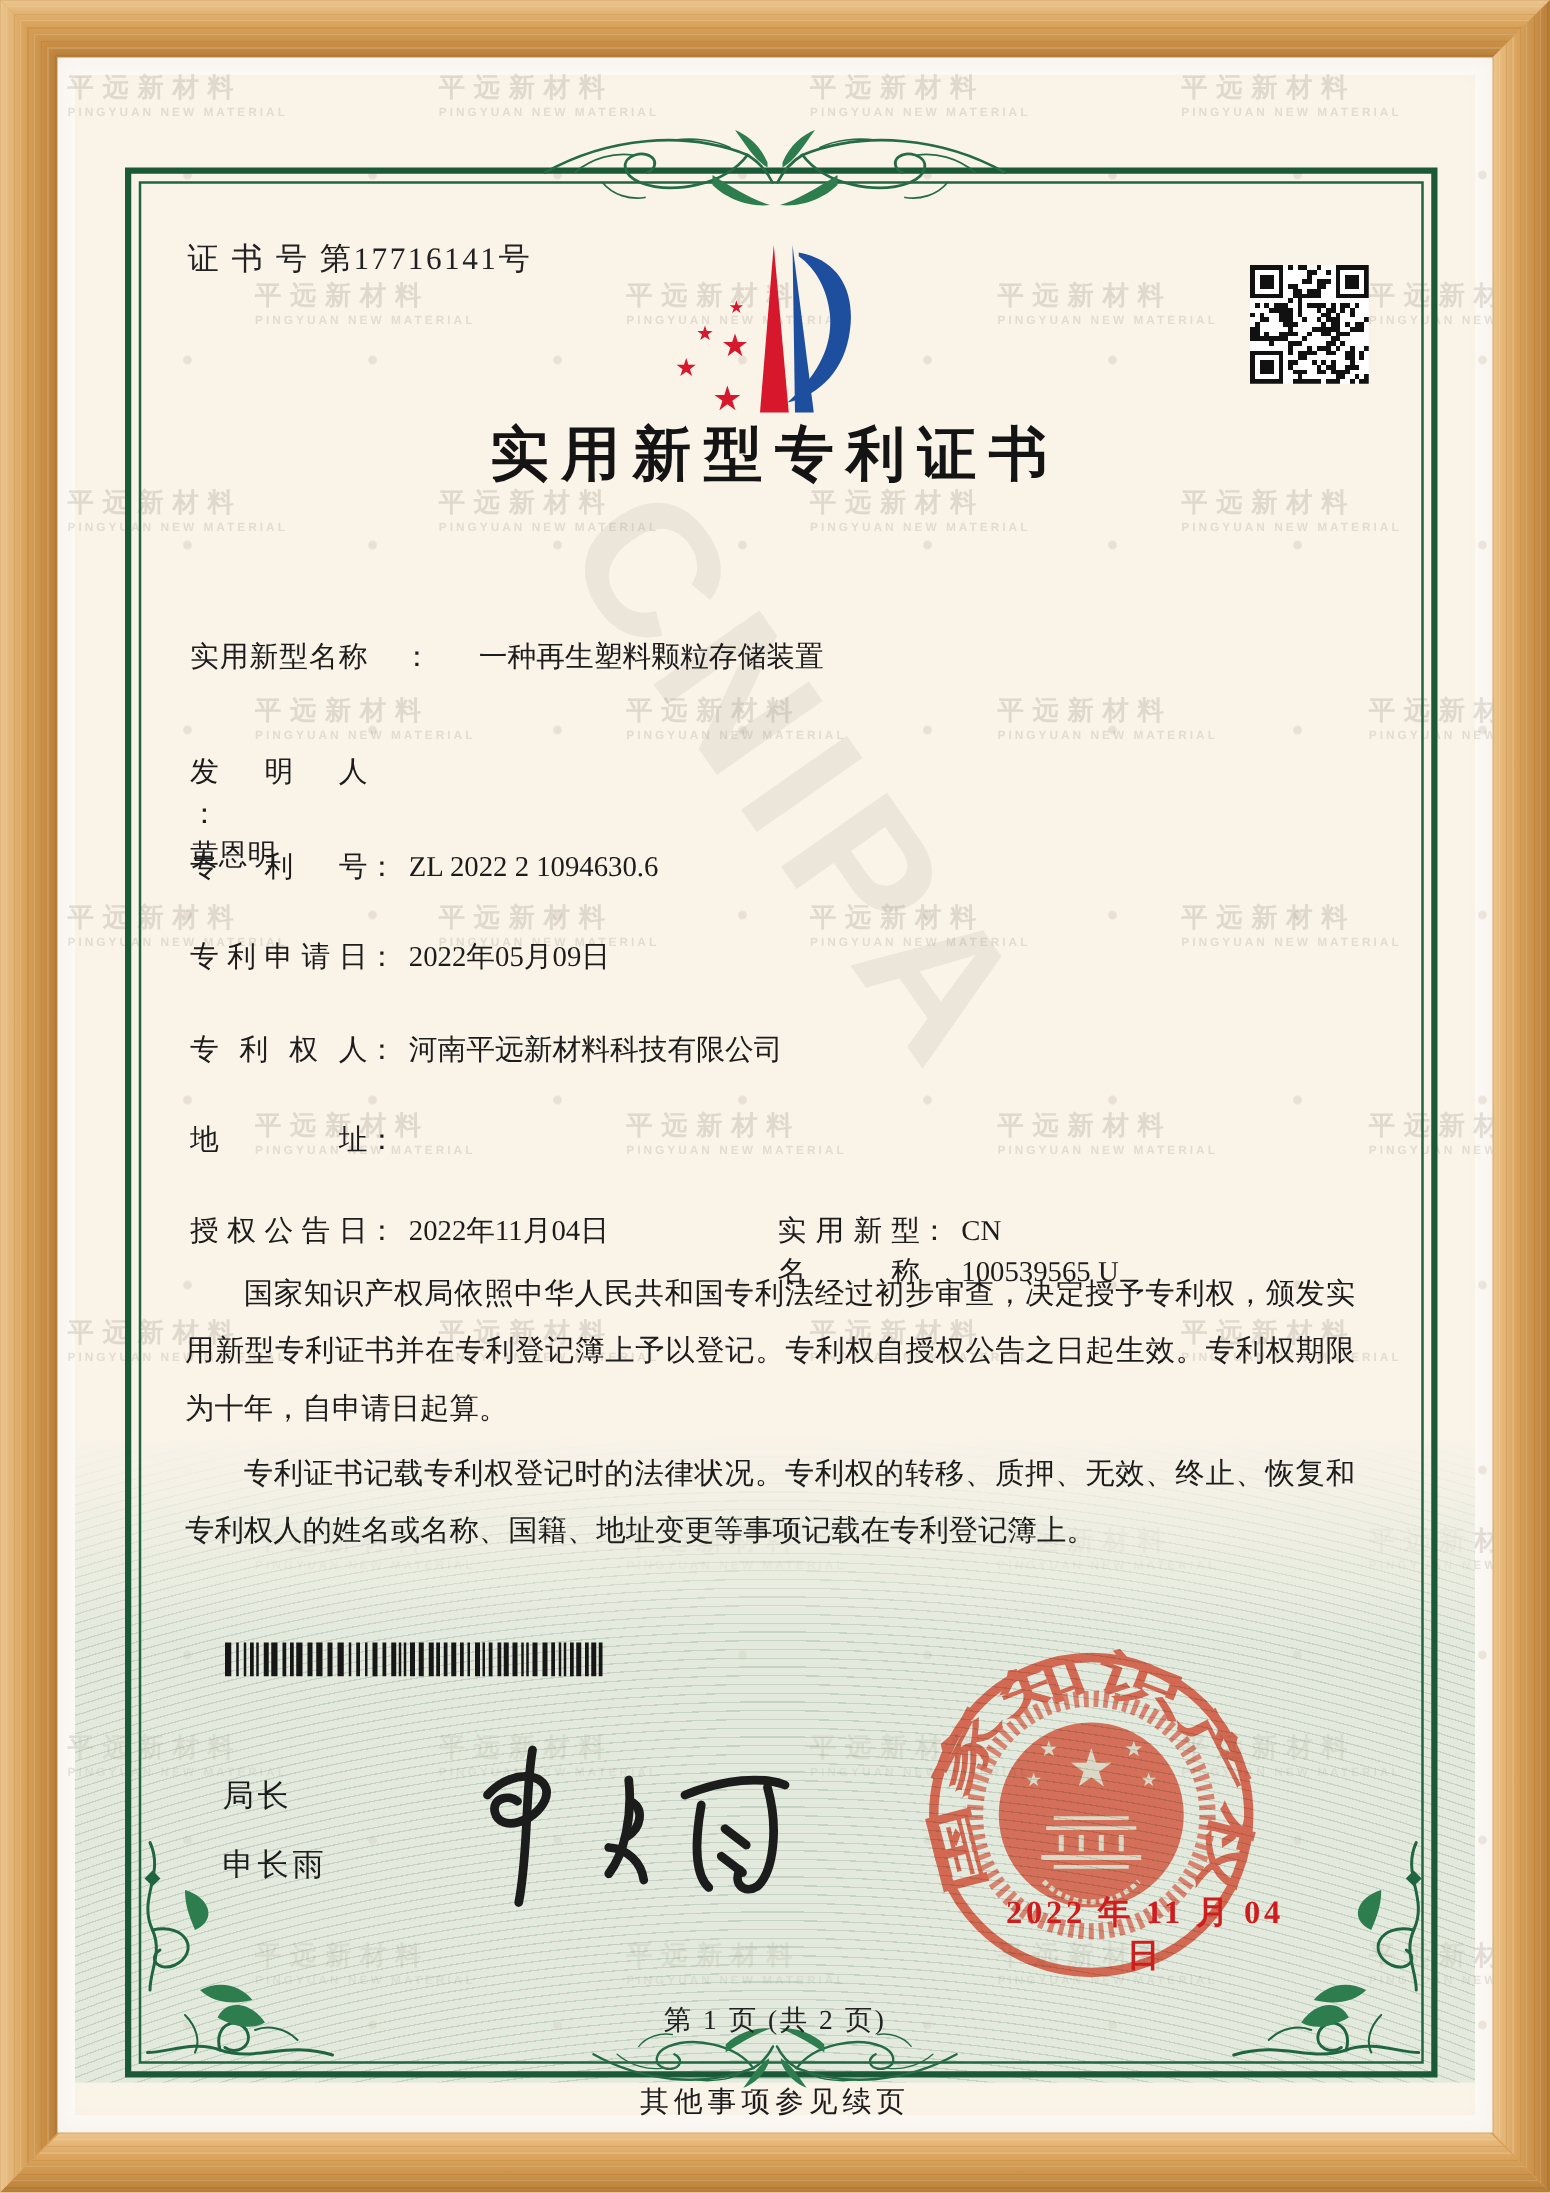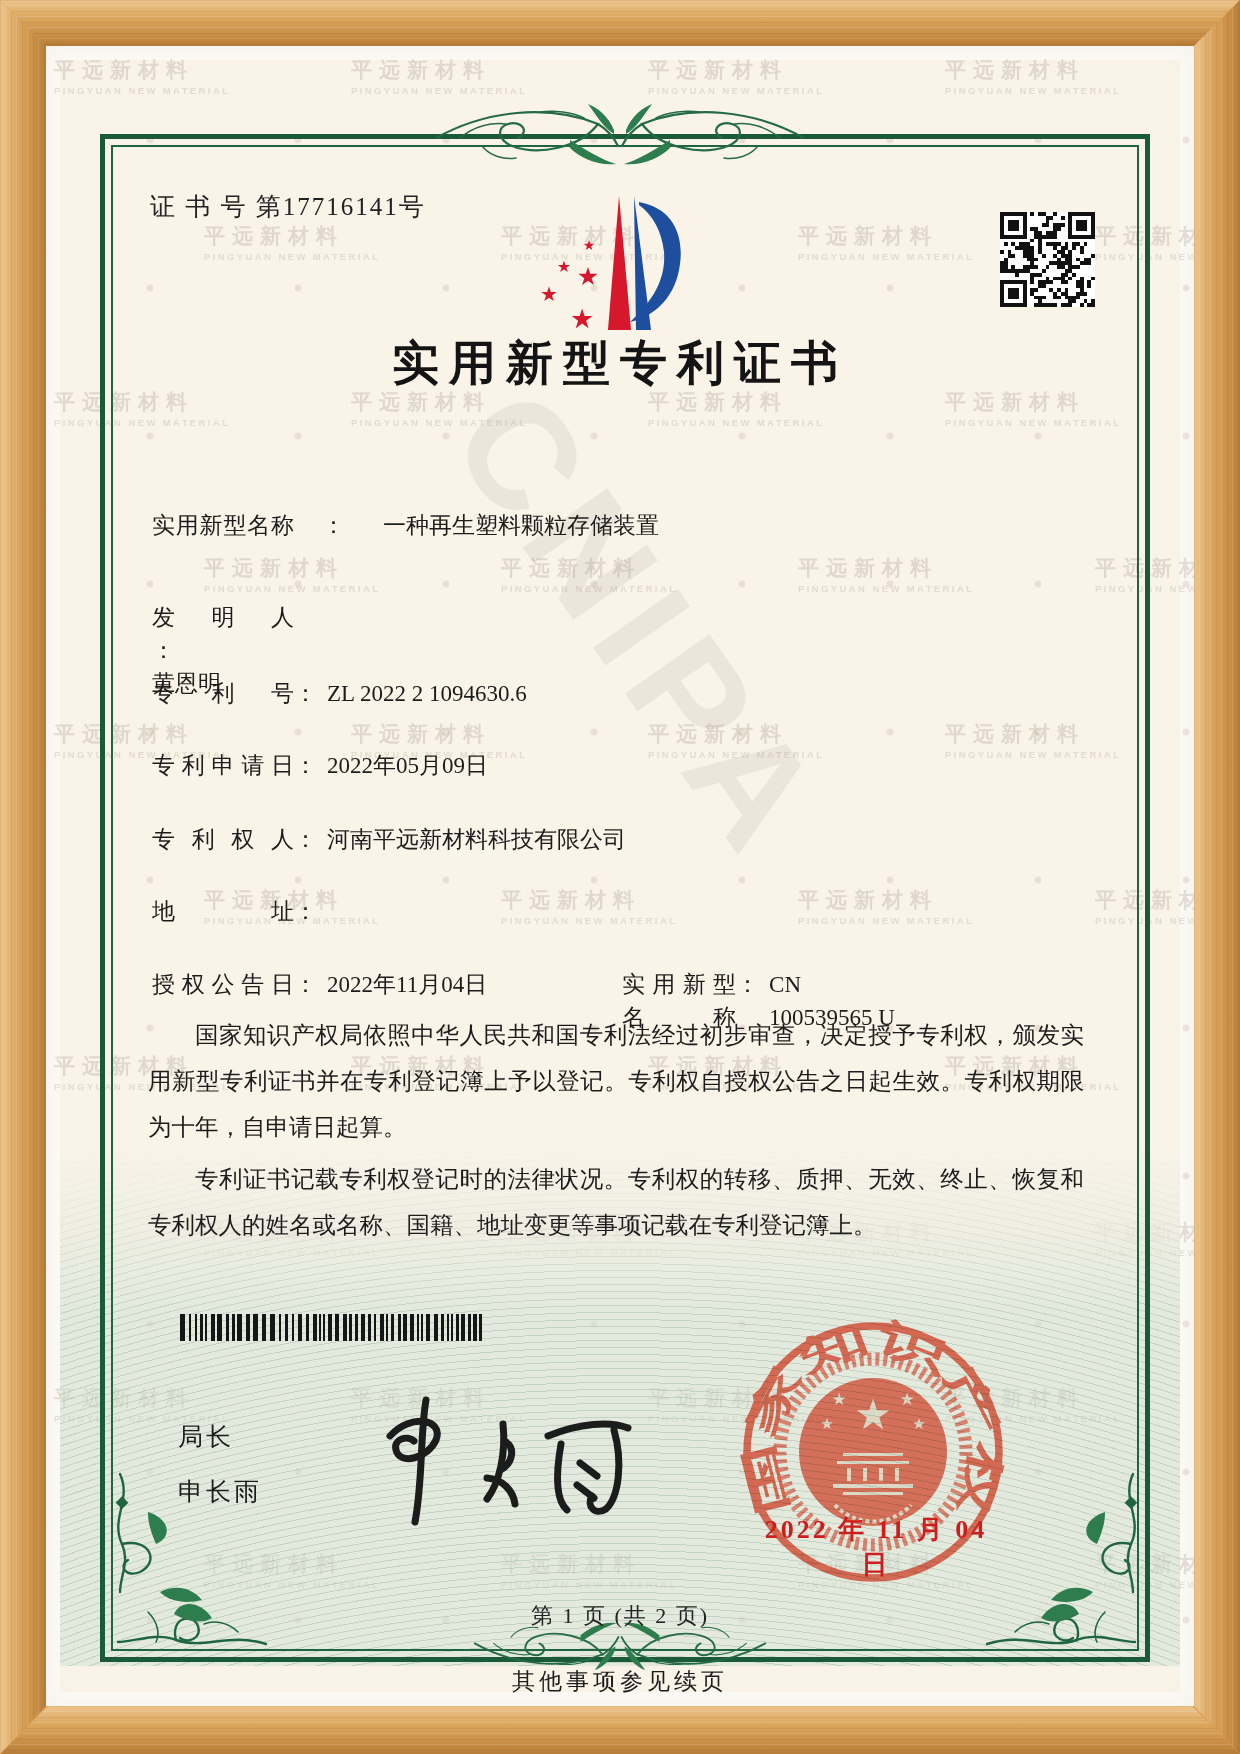--- a/index.html
+++ b/index.html
@@ -57,21 +57,21 @@
   .g2{position:absolute;left:470px;display:flex;}
   #paragraphs{left:148px;top:1012px;width:946px;z-index:10;font-size:23.5px;color:#1c1c1c;line-height:46px;}
   #paragraphs p{margin:0 10px 6px 0;text-indent:2em;text-align:justify;}
   #barcode{left:180px;top:1314px;width:318px;height:27px;z-index:10;display:flex;align-items:stretch;}
   #barcode .bar{background:#161616;height:100%;}
   #director{left:178px;top:1420px;z-index:10;font-family:"Liberation Sans","DejaVu Sans",sans-serif;
      font-size:25px;color:#1c1c1c;letter-spacing:3px;}
   #director div{margin-bottom:22px;}
   #signature{left:356px;top:1386px;z-index:11;}
   #seal{left:740px;top:1319px;z-index:12;opacity:.93;mix-blend-mode:multiply;}
-  #seal-date{left:756px;top:1512px;width:240px;text-align:center;font-size:26px;letter-spacing:3px;
+  #seal-date{left:796px;top:1512px;width:240px;text-align:center;font-size:26px;letter-spacing:3px;
      color:#cf1d1d;z-index:13;font-weight:700;}
   #page-footer{left:100px;width:1040px;top:1601px;text-align:center;font-size:22px;color:#222;
      letter-spacing:2px;z-index:10;}
   #continuation{left:0;width:1240px;top:1666px;text-align:center;font-size:23px;color:#1c1c1c;
      letter-spacing:4px;z-index:10;}
 </style>
 </head>
 <body>
 
 <div class="wood wood-h wood-t">

